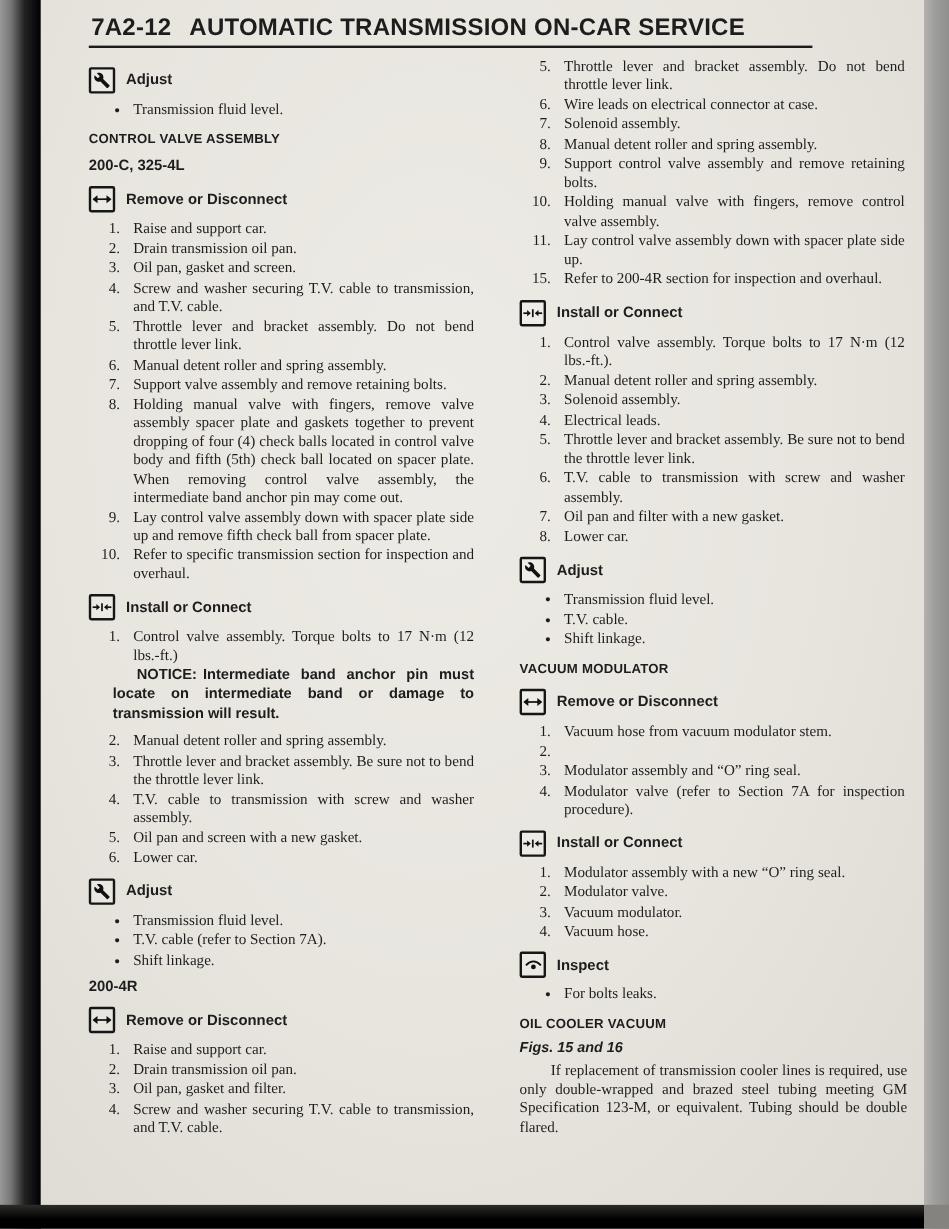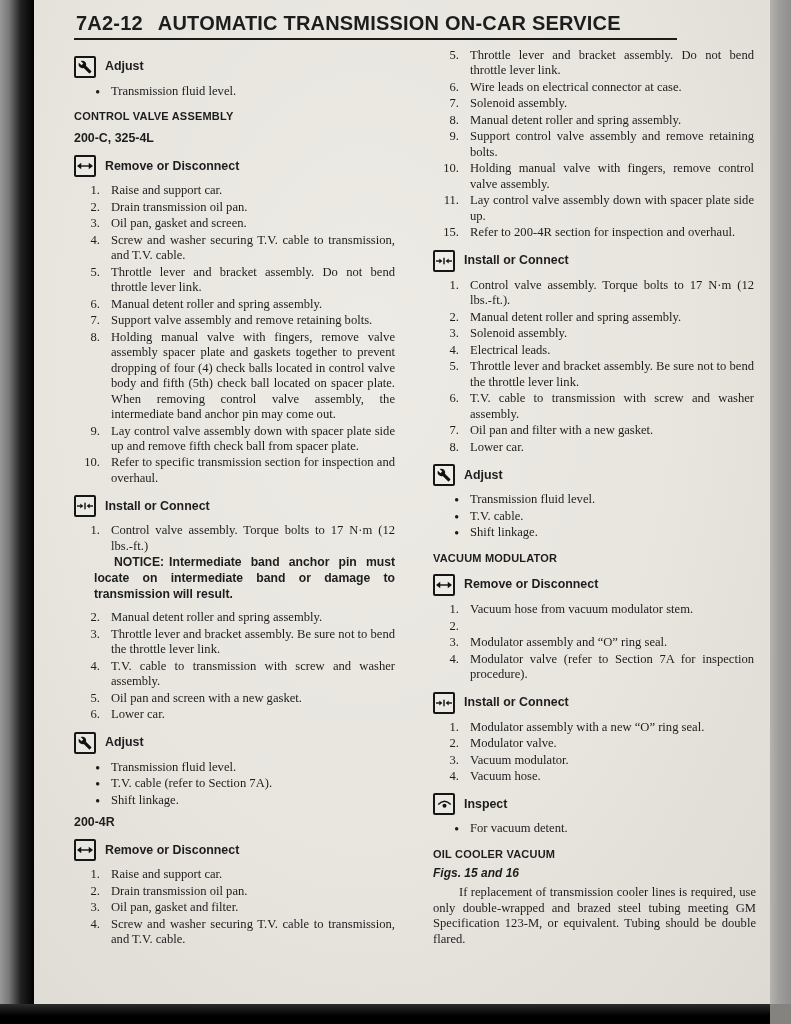--- a/index.html
+++ b/index.html
@@ -382,21 +382,21 @@
               <svg width="15" height="11" viewBox="0 0 24 16">
                 <path d="M2 8 Q12 -2.5 22 8" stroke="#111" stroke-width="2.4" fill="none"></path>
                 <circle cx="12" cy="10" r="3.2" fill="#111"></circle>
               </svg>
             </span>
             <span class="icon-label">Inspect</span>
           </div>
           <div class="ulist">
             <div class="li">
               <span class="dot">●</span>
-              <span class="txt">For vacuum detent.</span>
+              <span class="txt">For bolts leaks.</span>
             </div>
           </div>
           <div class="h1">OIL COOLER VACUUM</div>
           <div class="figref">Figs. 15 and 16</div>
           <p class="para">If replacement of transmission cooler lines is required, use only double-wrapped and brazed steel tubing meeting GM Specification 123-M, or equivalent. Tubing should be double flared.</p>
         </div>
     </div>
   </div>
 </div>
 

